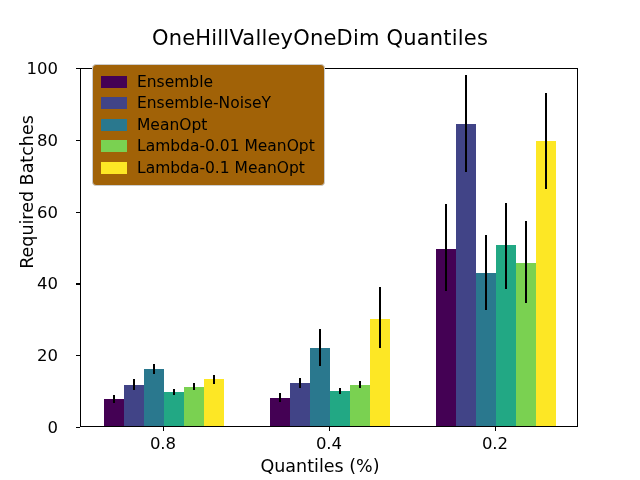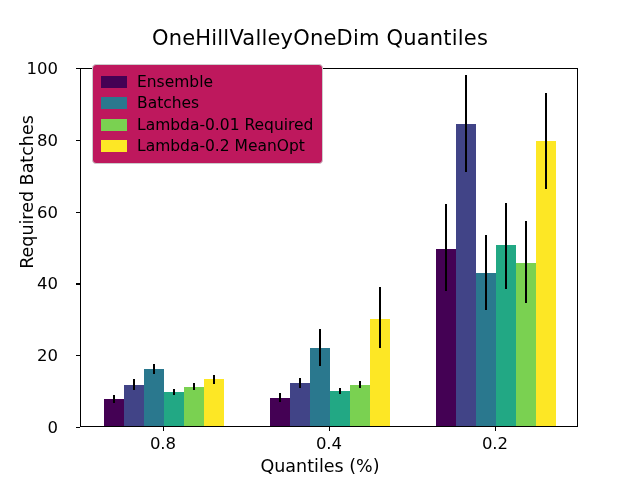--- a/index.html
+++ b/index.html
@@ -10,21 +10,21 @@
   #plot{position:absolute;left:80px;top:68px;width:498px;height:359px;border:1.1px solid #000;box-sizing:border-box;}
   #bars{position:absolute;left:0;top:0;width:100%;height:100%;}
   .bar{position:absolute;bottom:0;}
   .ebar{position:absolute;width:2px;background:#000;}
   .ytick{position:absolute;right:582px;text-align:right;font-size:16.5px;color:#000;transform:translateY(-50%);width:60px;}
   .ytickmark{position:absolute;left:76px;width:4px;height:1.2px;background:#000;}
   .xtick{position:absolute;top:434px;font-size:16.5px;color:#000000;text-align:center;transform:translateX(-50%);}
   .xtickmark{position:absolute;top:427px;width:1.2px;height:4px;background:#000;}
   #ylabel{position:absolute;left:-153px;top:182px;width:360px;text-align:center;font-size:17.5px;color:#000;transform:rotate(-90deg);}
   #xlabel{position:absolute;left:0;top:456px;width:640px;text-align:center;font-size:17.5px;color:#000;}
-  #legend{position:absolute;left:92px;top:64px;background:#be185d;border:1px solid #cccccc;border-radius:4px;padding:6px 9px 6px 8px;}
+  #legend{position:absolute;left:92px;top:64px;background:#a16207;border:1px solid #cccccc;border-radius:4px;padding:6px 9px 6px 8px;}
   .lrow{display:flex;align-items:center;height:21.5px;}
   .lswatch{width:26px;height:12px;margin-right:10px;flex:0 0 auto;}
   .ltext{font-size:15.5px;color:#000;white-space:nowrap;}
 </style>
 </head>
 <body>
 
 <div id="fig">
 
   <div id="title">OneHillValleyOneDim Quantiles</div>
@@ -75,30 +75,34 @@
         <div class="ebar" style="left: 463.8px; bottom: 236.94px; height: 96.212px;"></div>
       </div>
   </div>
 
   <div id="legend">
       <div class="lrow">
         <span class="lswatch" style="background: rgb(68, 1, 84);"></span>
         <span class="ltext">Ensemble</span>
       </div>
       <div class="lrow">
+        <span class="lswatch" style="background: rgb(65, 68, 135);"></span>
+        <span class="ltext">Ensemble-NoiseY</span>
+      </div>
+      <div class="lrow">
         <span class="lswatch" style="background: rgb(42, 120, 142);"></span>
-        <span class="ltext">Batches</span>
+        <span class="ltext">MeanOpt</span>
       </div>
       <div class="lrow">
         <span class="lswatch" style="background: rgb(122, 209, 81);"></span>
-        <span class="ltext">Lambda-0.01 Required</span>
+        <span class="ltext">Lambda-0.01 MeanOpt</span>
       </div>
       <div class="lrow">
         <span class="lswatch" style="background: rgb(253, 231, 37);"></span>
-        <span class="ltext">Lambda-0.2 MeanOpt</span>
+        <span class="ltext">Lambda-0.1 MeanOpt</span>
       </div>
     </div>
 
 <div class="ytick" style="top: 427px;">0</div>
     <div class="ytickmark" style="top: 427px;"></div>
     <div class="ytick" style="top: 355.2px;">20</div>
     <div class="ytickmark" style="top: 355.2px;"></div>
     <div class="ytick" style="top: 283.4px;">40</div>
     <div class="ytickmark" style="top: 283.4px;"></div>
     <div class="ytick" style="top: 211.6px;">60</div>

